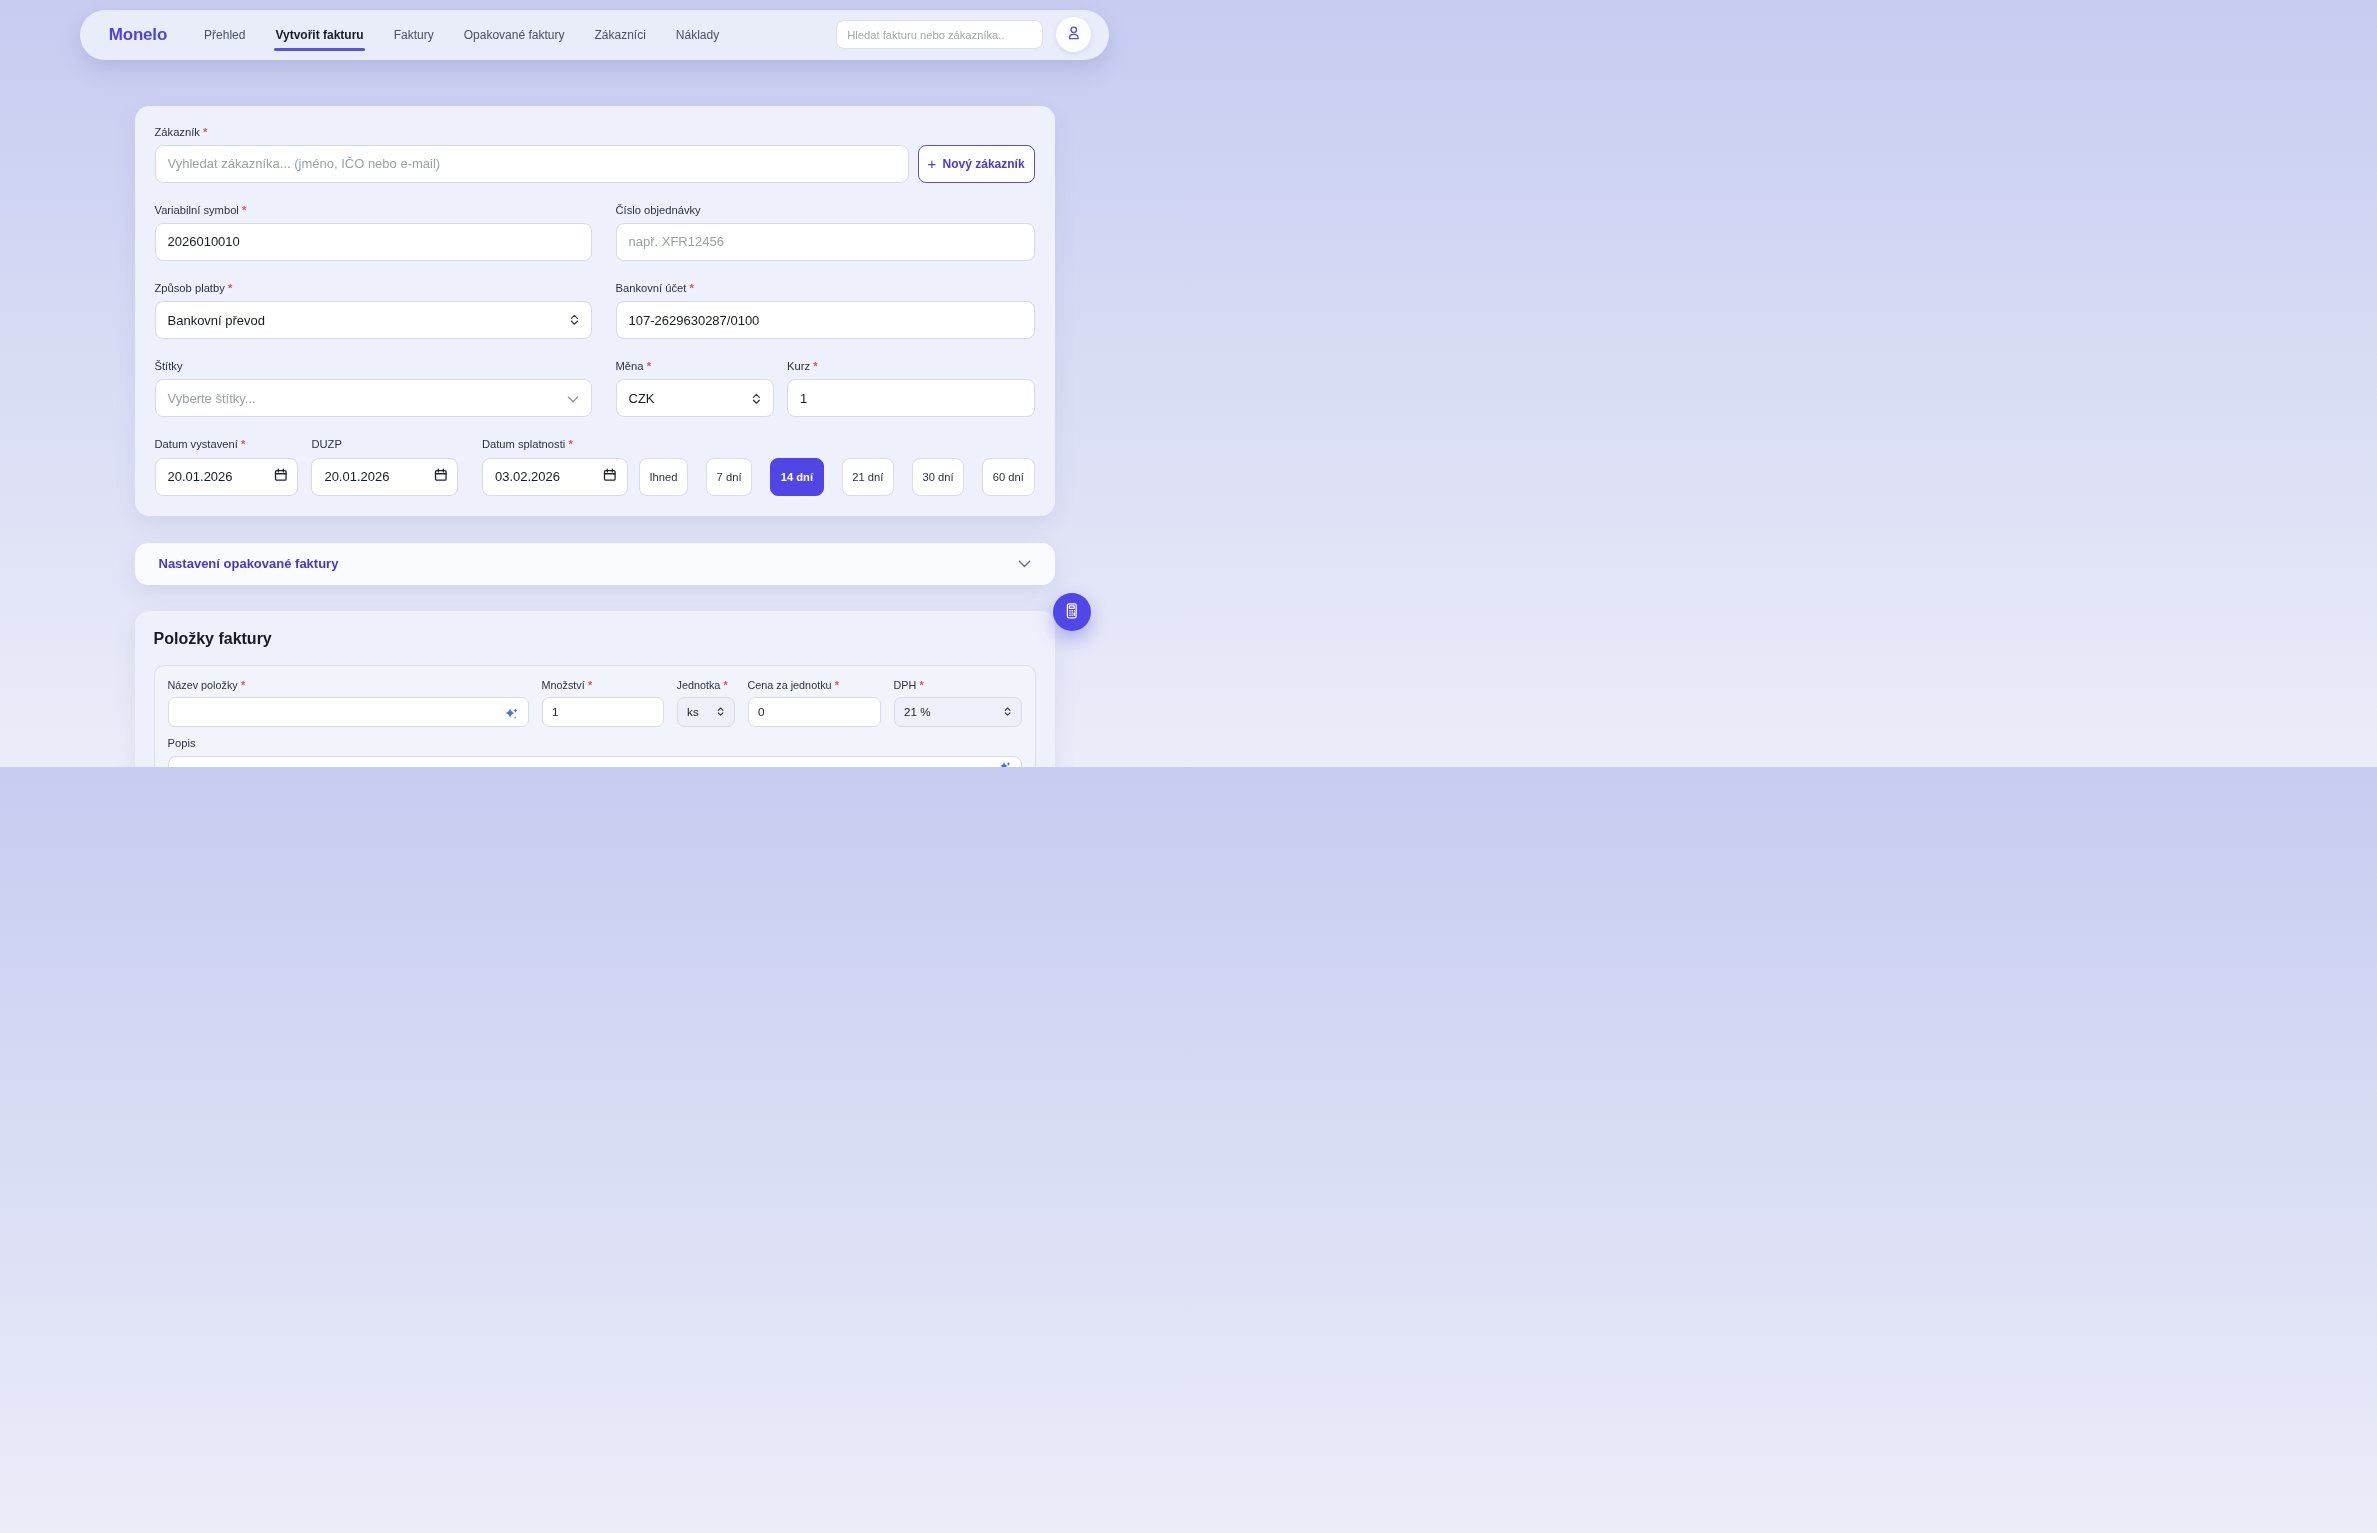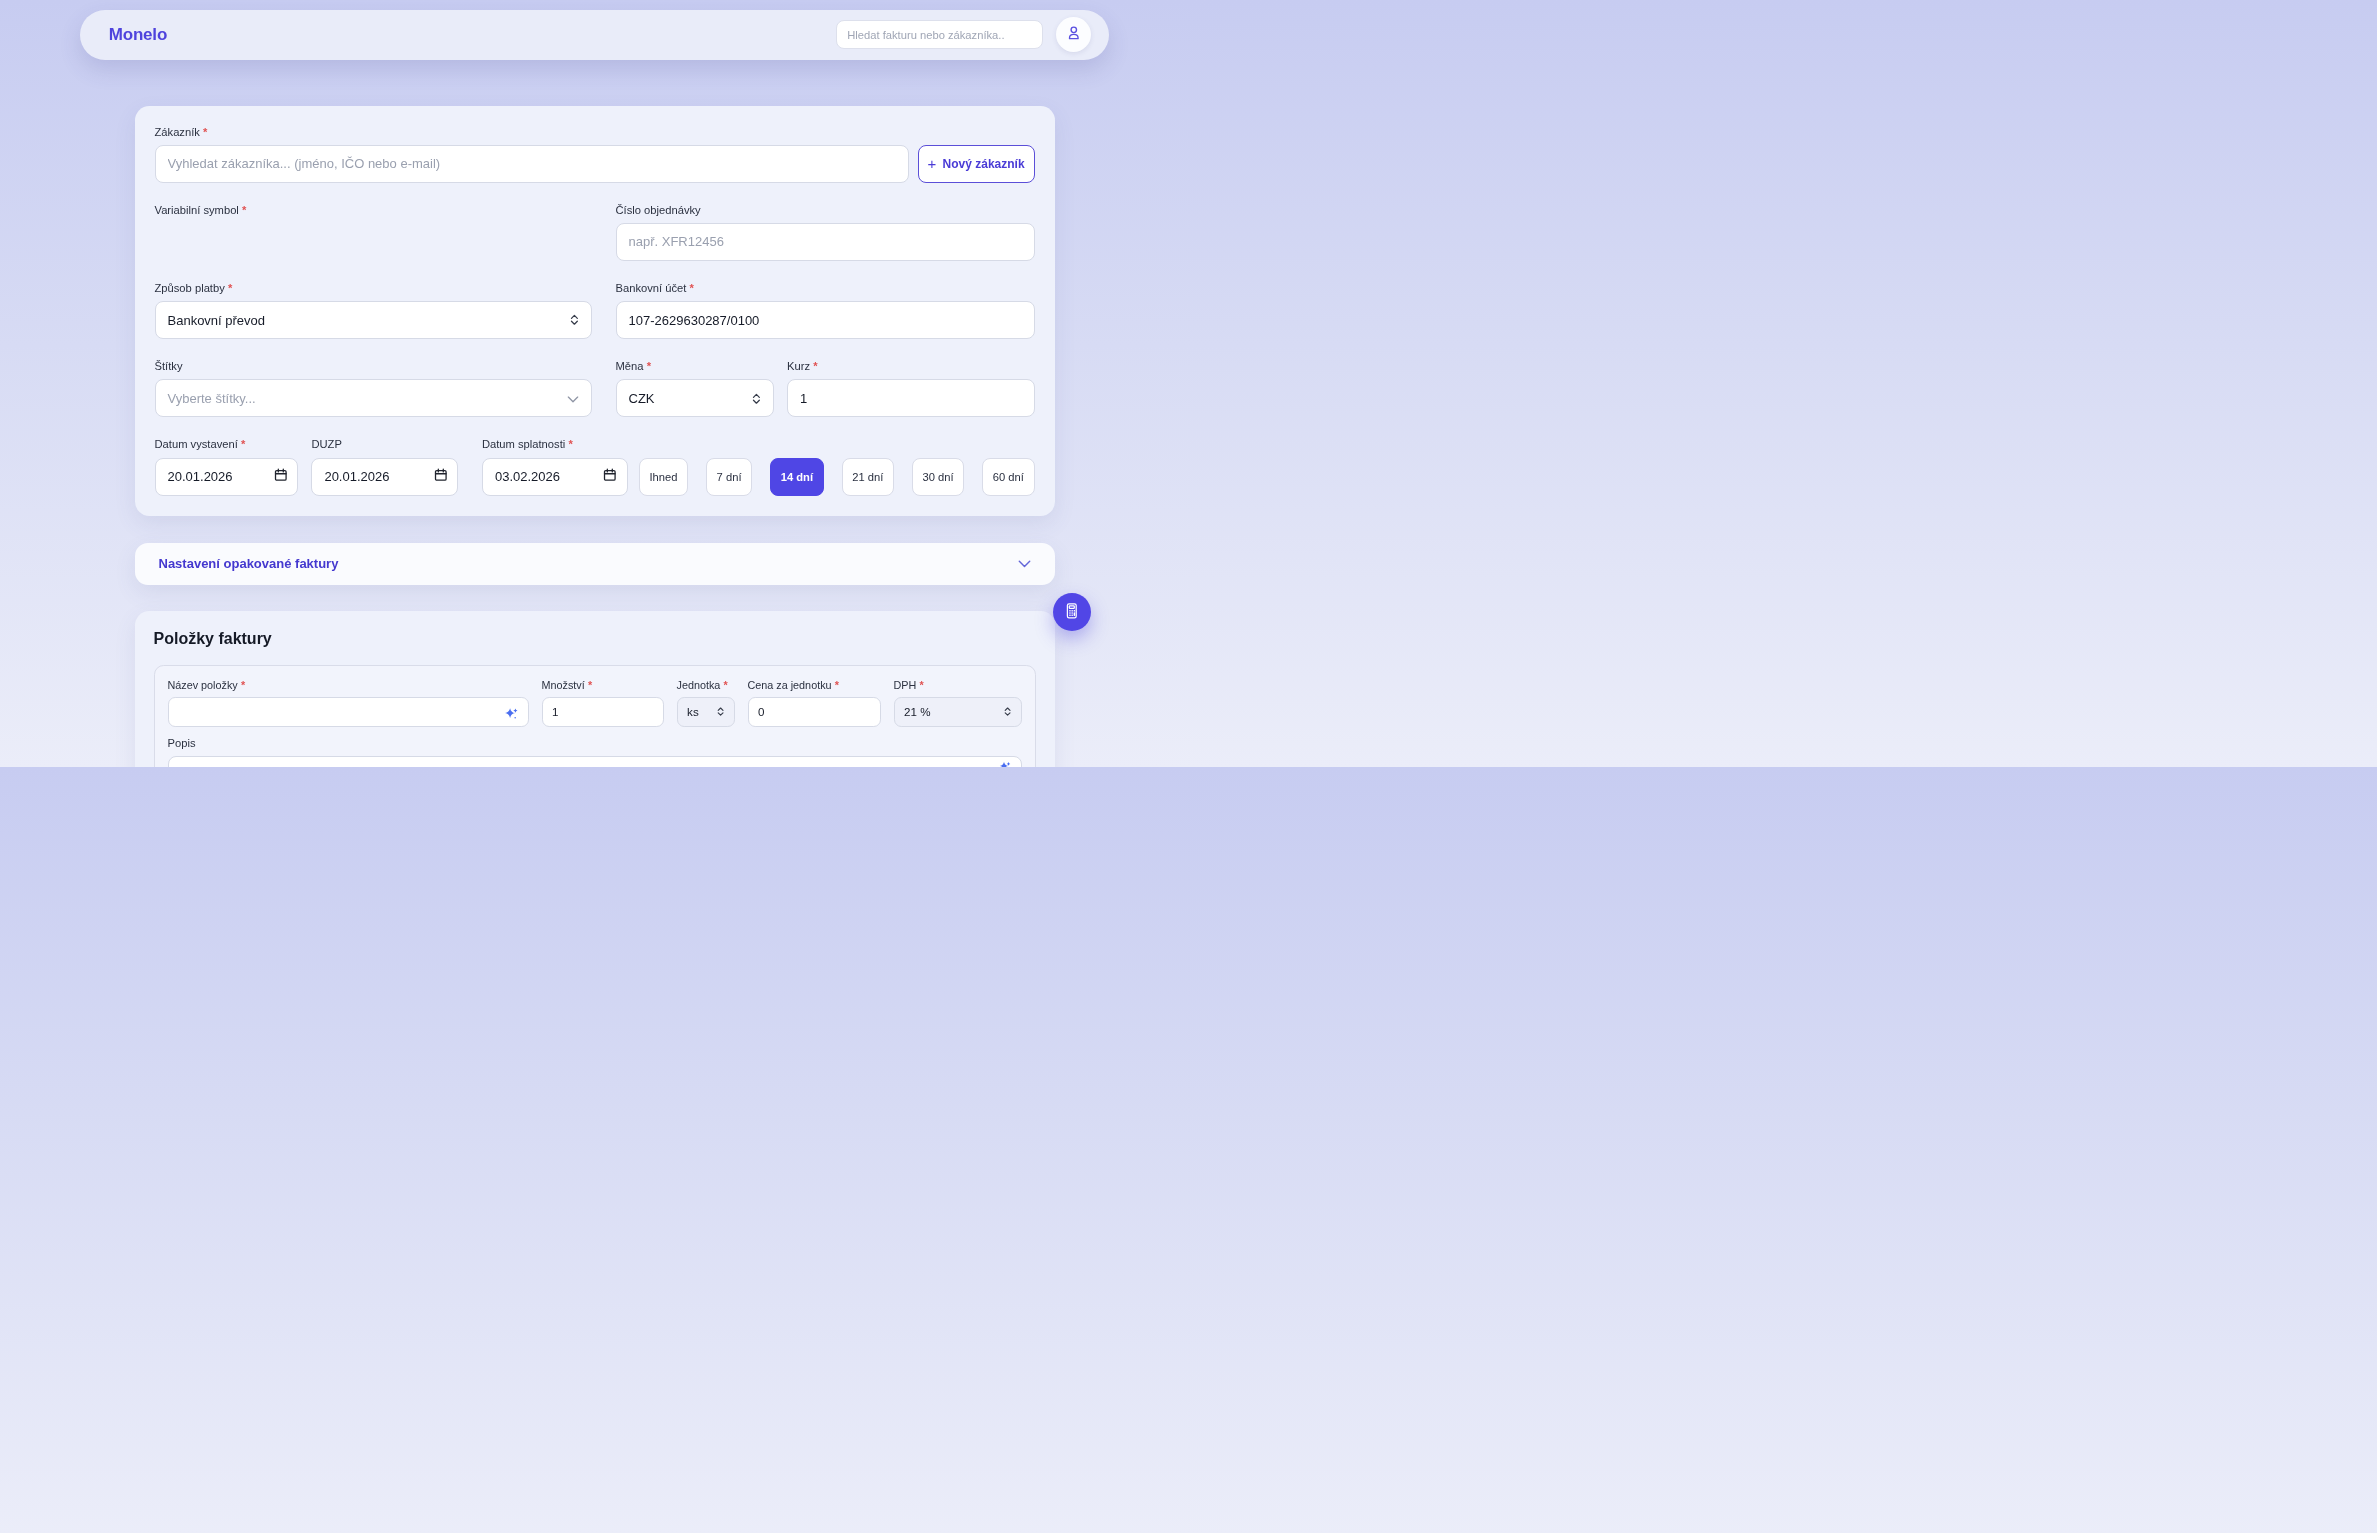--- a/index.html
+++ b/index.html
@@ -95,20 +95,41 @@
   .fab { position:absolute; left:1053px; top:593px; width:38px; height:38px; border-radius:50%;
          background:#5146e6; display:flex; align-items:center; justify-content:center;
          box-shadow:0 8px 17.6px rgba(80,70,220,.38); cursor:pointer; }
   .selectctl { justify-content:space-between; gap:6.4px; cursor:pointer; }
 </style>
 </head>
 <body>
 
 <div class="nav">
   <div class="logo">Monelo</div>
+  <div class="tabs">
+    <div class="tab">
+        <span>Přehled</span>
+      </div>
+    <div class="tab active">
+        <span>Vytvořit fakturu</span>
+        <span class="underline"></span>
+      </div>
+    <div class="tab">
+        <span>Faktury</span>
+      </div>
+    <div class="tab">
+        <span>Opakované faktury</span>
+      </div>
+    <div class="tab">
+        <span>Zákazníci</span>
+      </div>
+    <div class="tab">
+        <span>Náklady</span>
+      </div>
+  </div>
   <input class="search" placeholder="Hledat fakturu nebo zákazníka.." style="">
   <div class="avatar">
     <span>
       <svg width="17.6" height="17.6" viewBox="0 0 24 24" fill="none" stroke="#5b50e0" stroke-width="1.9" stroke-linecap="round" stroke-linejoin="round">
         <circle cx="12" cy="8" r="3.7"></circle>
           <path d="M6.2 20v-1.2c0-3 2.6-4.6 5.8-4.6s5.8 1.6 5.8 4.6V20z"></path>
       </svg>
     </span>
   </div>
 </div>
@@ -124,20 +145,21 @@
       <button class="btn-new">
         <span class="plus">+</span>
         <span>Nový zákazník</span>
       </button>
     </div>
   </div>
 
   <div class="row grid2">
     <div>
       <span class="label"><span>Variabilní symbol</span><span class="req">*</span></span>
+      <input class="inp" value="2026010010" style="">
     </div>
     <div>
       <span class="label">Číslo objednávky</span>
       <input class="inp" placeholder="např. XFR12456" style="">
     </div>
   </div>
 
   <div class="row grid2">
     <div>
       <span class="label"><span>Způsob platby</span><span class="req">*</span></span>

